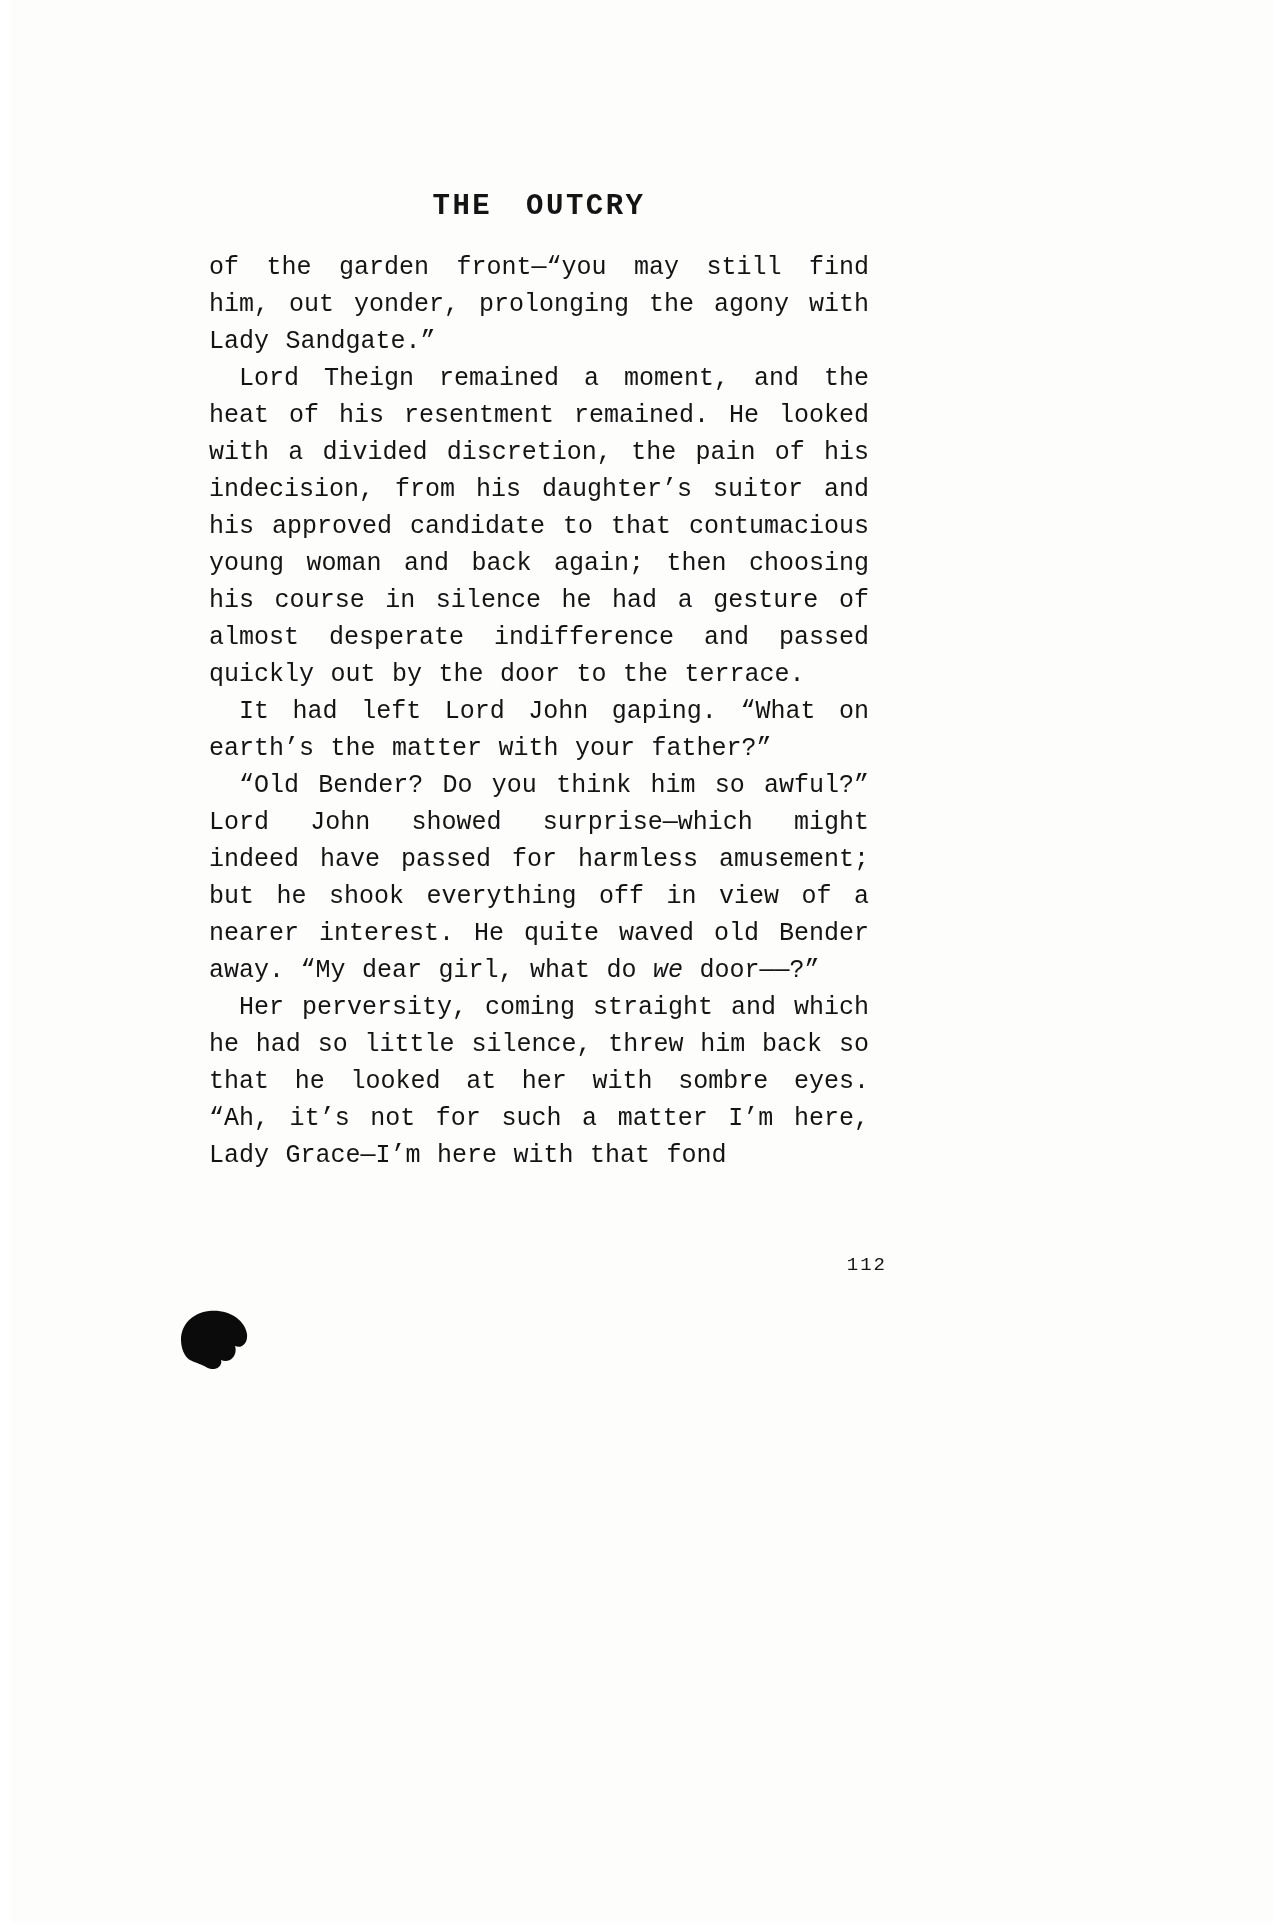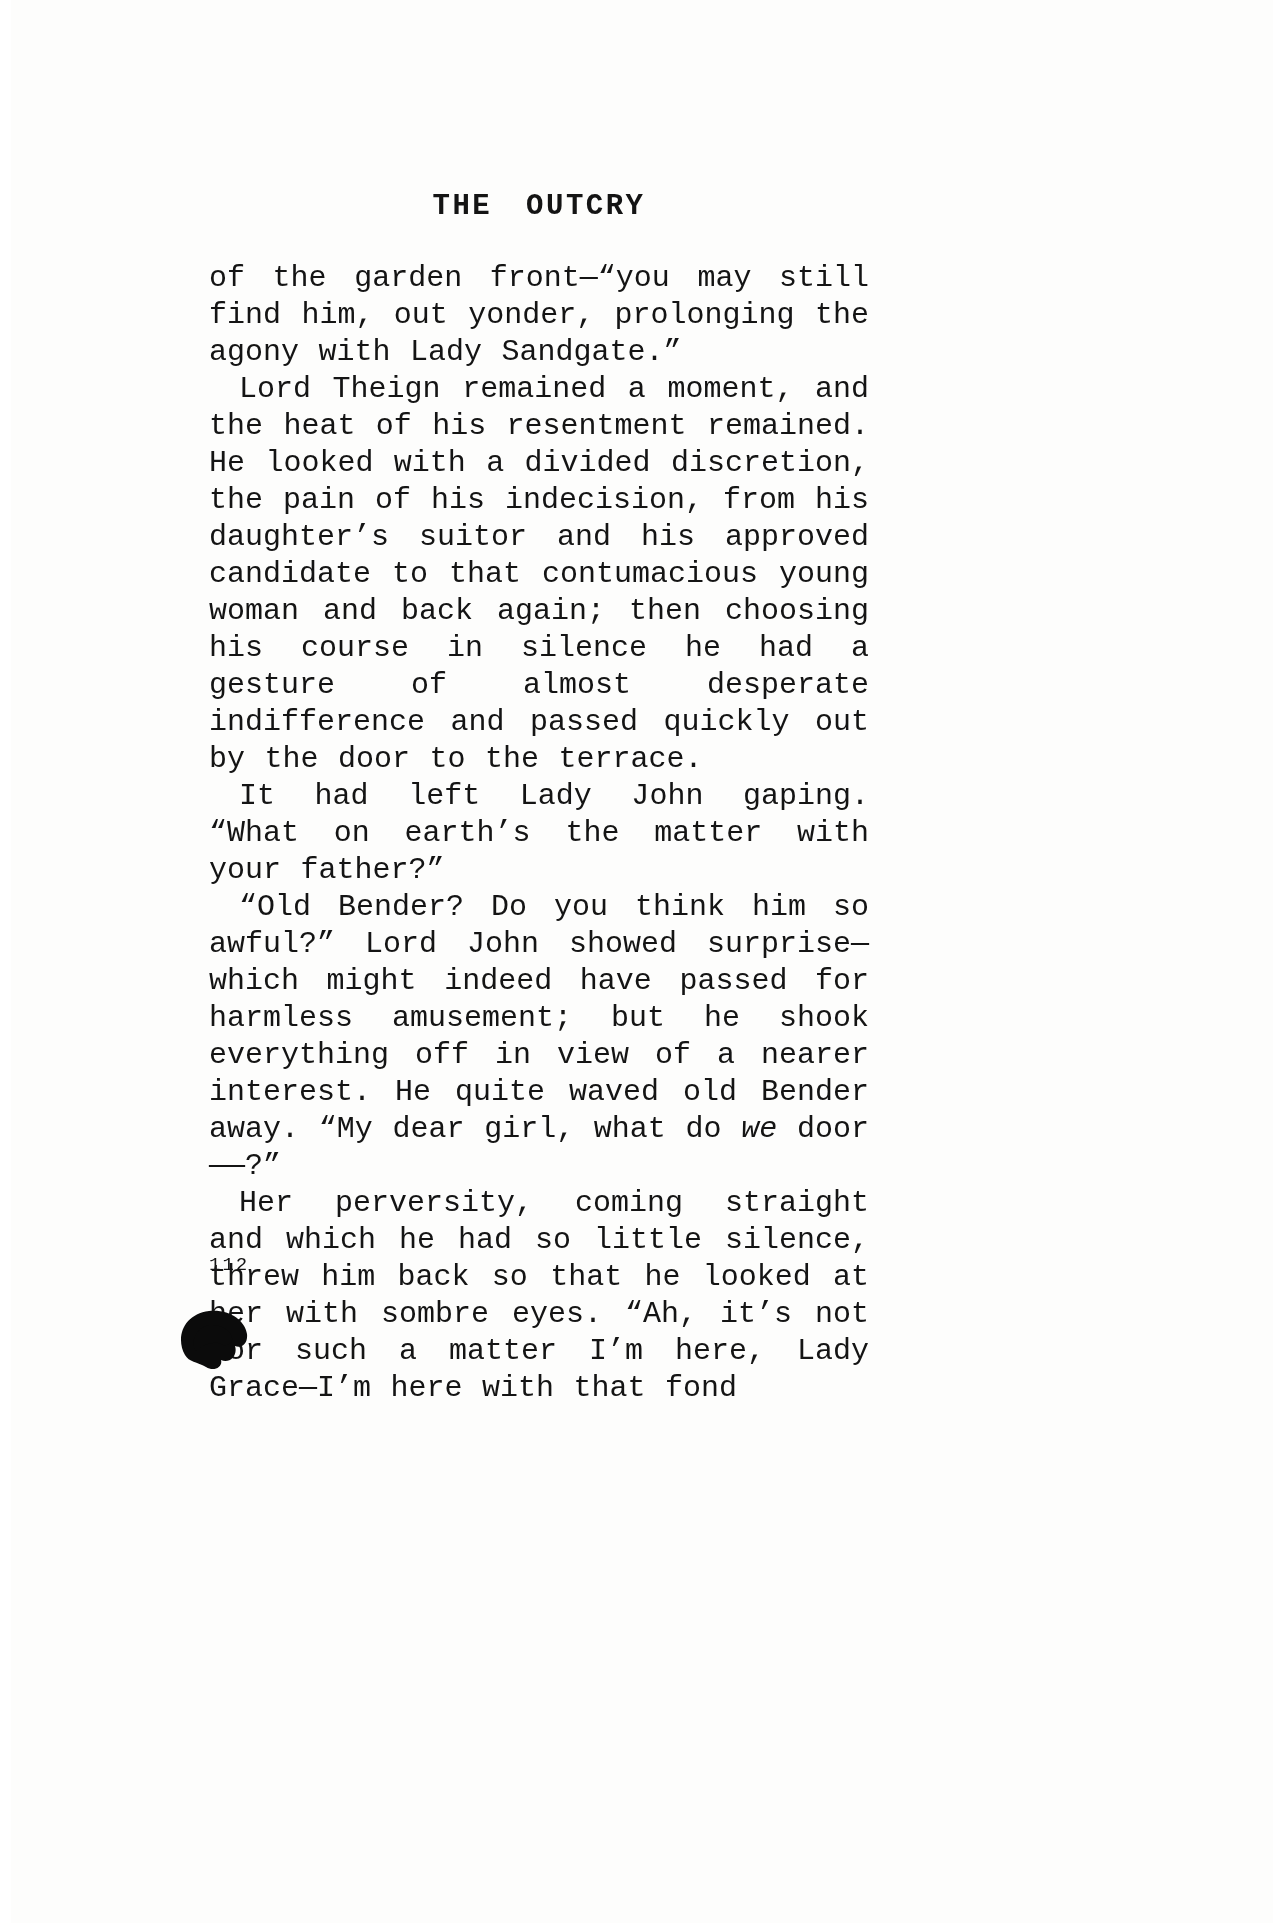--- a/index.html
+++ b/index.html
@@ -24,46 +24,46 @@
     width: 660px;
     margin: 0;
     text-align: center;
     font-size: 29px;
     font-weight: bold;
     letter-spacing: 2.5px;
     word-spacing: 14px;
   }
   .text-block {
     position: absolute;
-    top: 260px;
+    top: 249px;
     left: 198px;
     width: 660px;
-    font-size: 30px;
+    font-size: 25px;
     line-height: 37px;
     text-align: justify;
     word-spacing: 1.5px;
   }
   .text-block p {
     margin: 0;
   }
   .text-block p.indent {
     text-indent: 30px;
   }
   .text-block p.no-indent {
     text-indent: 0;
   }
   .text-block em {
     font-style: italic;
   }
   .folio {
     position: absolute;
     top: 1254px;
-    left: 198px;
+    left: 216px;
     width: 660px;
-    text-align: left;
+    text-align: right;
     font-size: 19px;
     letter-spacing: 2px;
   }
   .ink-blot {
     position: absolute;
     left: 165px;
     top: 1305px;
     width: 74px;
     height: 66px;
   }
@@ -76,21 +76,21 @@
 </head>
 <body>
 
 <div class="page" style="--paper: #fdfdfc; --ink: #141414;">
 
   <h1 class="running-head">THE OUTCRY</h1>
 
   <div class="text-block">
       <p class="no-indent"><span>of the garden front—“you may still find him, out yonder, prolonging the agony with Lady Sandgate.”</span></p>
       <p class="indent"><span>Lord Theign remained a moment, and the heat of his resentment remained.  He looked with a divided discretion, the pain of his indecision, from his daughter’s suitor and his approved candidate to that contumacious young woman and back again; then choosing his course in silence he had a gesture of almost desperate indifference and passed quickly out by the door to the terrace.</span></p>
-      <p class="indent"><span>It had left Lady John gaping.  “What on earth’s the matter with your father?”</span></p>
+      <p class="indent"><span>It had left Lord John gaping.  “What on earth’s the matter with your father?”</span></p>
       <p class="indent"><span>“Old Bender?  Do you think him so awful?”  Lord John showed surprise—which might indeed have passed for harmless amusement; but he shook everything off in view of a nearer interest.  He quite waved old Bender away.  “My dear girl, what do </span><em>we</em><span> door——?”</span></p>
       <p class="indent"><span>Her perversity, coming straight and which he had so little silence, threw him back so that he looked at her with sombre eyes.  “Ah, it’s not for such a matter I’m here, Lady Grace—I’m here with that fond</span></p>
     </div>
 
   <div class="folio">112</div>
 
   <div class="ink-blot">
     <svg viewBox="0 0 74 66" xmlns="http://www.w3.org/2000/svg" aria-hidden="true">
       <path d="M9 50
                C -1 32, 8 9, 33 6

